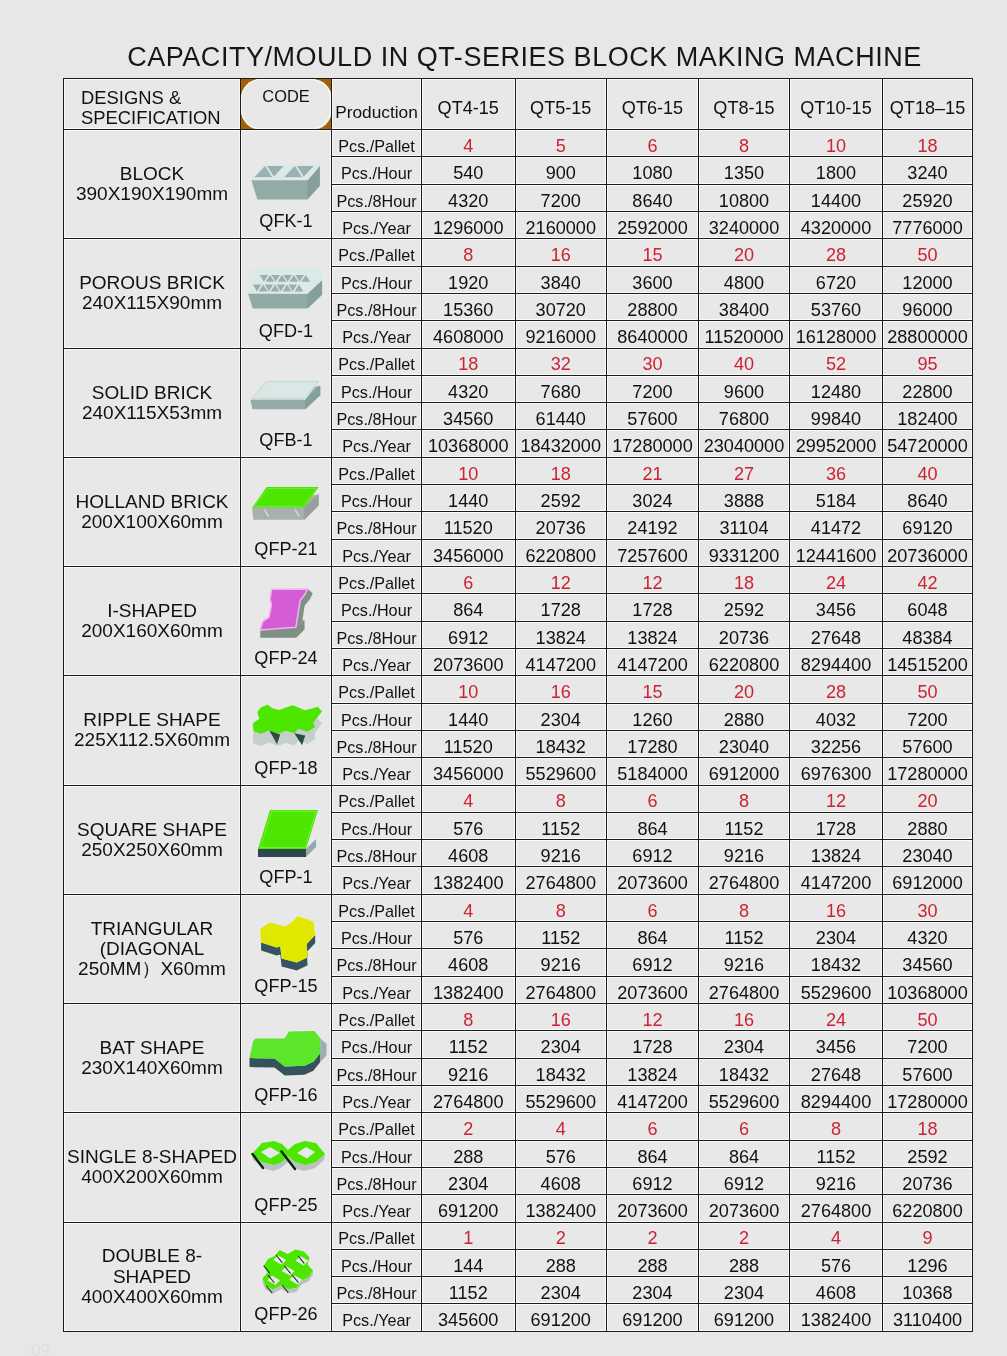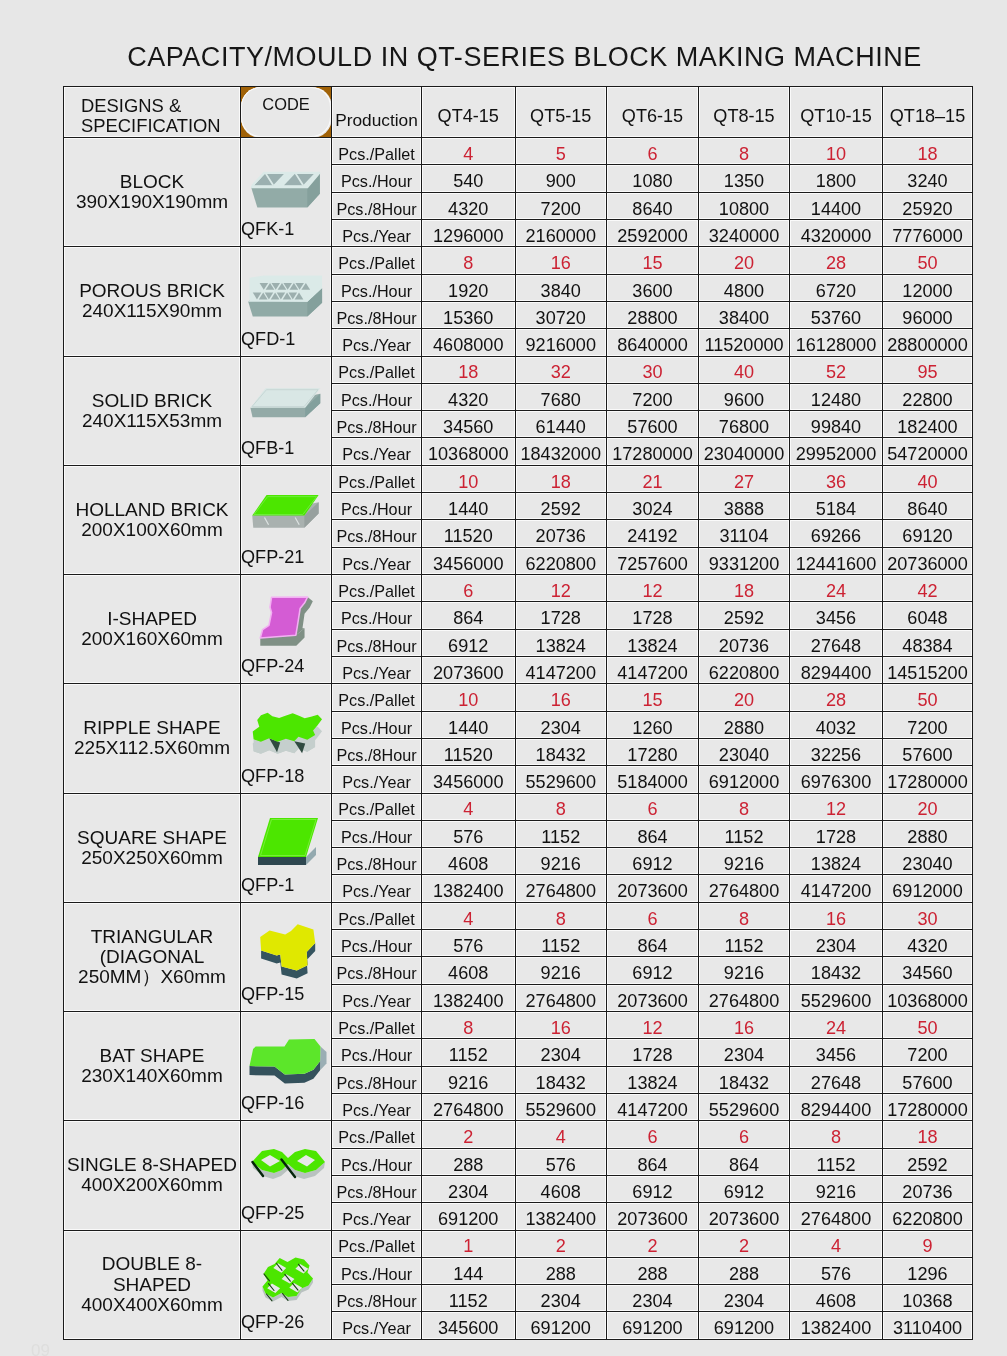--- a/index.html
+++ b/index.html
@@ -1,32 +1,32 @@
 <!DOCTYPE html>
 <html><head>
 <meta charset="utf-8">
 <style>
  html,body{margin:0;padding:0;}
  body{width:1007px;height:1356px;background:#e7e7e7;font-family:"Liberation Sans",sans-serif;overflow:hidden;position:relative;}
  #title{position:absolute;left:21px;top:44px;width:1007px;text-align:center;font-size:27px;color:#161616;letter-spacing:0.53px;white-space:nowrap;line-height:1;}
  #tbl{position:absolute;left:63px;top:78px;}
- table{border-collapse:collapse;table-layout:fixed;background:#a16207;margin-top:8px;}
+ table{border-collapse:collapse;table-layout:fixed;background:#a16207;}
  td,th{box-sizing:border-box;border:1.4px solid #1b1b1b;background:#e8e8e8;box-shadow:inset 0 1px 0 #fafafa, inset 0 -1px 0 #fafafa, inset 1px 0 0 #fafafa, inset -1px 0 0 #fafafa;padding:0;margin:0;font-weight:normal;color:#111;text-align:center;vertical-align:middle;}
  .hdr{height:51px;font-size:16.2px;vertical-align:middle;}
  .hdr.two{line-height:20.1px;vertical-align:top;padding-top:9px;}
  .hdr.left{text-align:left;padding-left:17px;font-size:18.4px;}
  .hdr.prod{font-size:17.3px;vertical-align:top;padding-top:23px;}
  .hdr.code{font-size:16.4px;vertical-align:top;padding-top:8px;border-radius:20px;}
  .hdr.model{font-size:18.1px;vertical-align:top;padding-top:18.5px;}
  .dcell{height:27.32px;font-size:18.1px;padding-top:5.6px;line-height:18px;}
  .dcell.red{color:#cc2233;}
  .metric{font-size:16.2px;}
  .namecell{font-size:19px;line-height:20.1px;padding:0;}
  .codecell{position:relative;padding:0;}
- .codetext{position:absolute;left:0;right:0;bottom:6px;text-align:left;font-size:18.1px;}
+ .codetext{position:absolute;left:0;right:0;bottom:6px;text-align:center;font-size:18.1px;}
  .iconbox{position:absolute;left:3px;right:0;top:21px;display:flex;justify-content:center;align-items:center;height:55px;}
  #pg{position:absolute;left:31px;top:1341px;font-size:17px;color:#dededd;font-family:"Liberation Sans",sans-serif;}
 </style>
 </head>
 <body>
 
 <div id="title">CAPACITY/MOULD IN QT-SERIES BLOCK MAKING MACHINE</div>
 <table id="tbl">
     <colgroup>
       <col style="width: 177px;">
@@ -270,21 +270,21 @@
         <td class="dcell">3888</td>
         <td class="dcell">5184</td>
         <td class="dcell">8640</td>
       </tr>
       <tr>
         <td class="dcell metric">Pcs./8Hour</td>
         <td class="dcell">11520</td>
         <td class="dcell">20736</td>
         <td class="dcell">24192</td>
         <td class="dcell">31104</td>
-        <td class="dcell">69266</td>
+        <td class="dcell">41472</td>
         <td class="dcell">69120</td>
       </tr>
       <tr>
         <td class="dcell metric">Pcs./Year</td>
         <td class="dcell">3456000</td>
         <td class="dcell">6220800</td>
         <td class="dcell">7257600</td>
         <td class="dcell">9331200</td>
         <td class="dcell">12441600</td>
         <td class="dcell">20736000</td>

